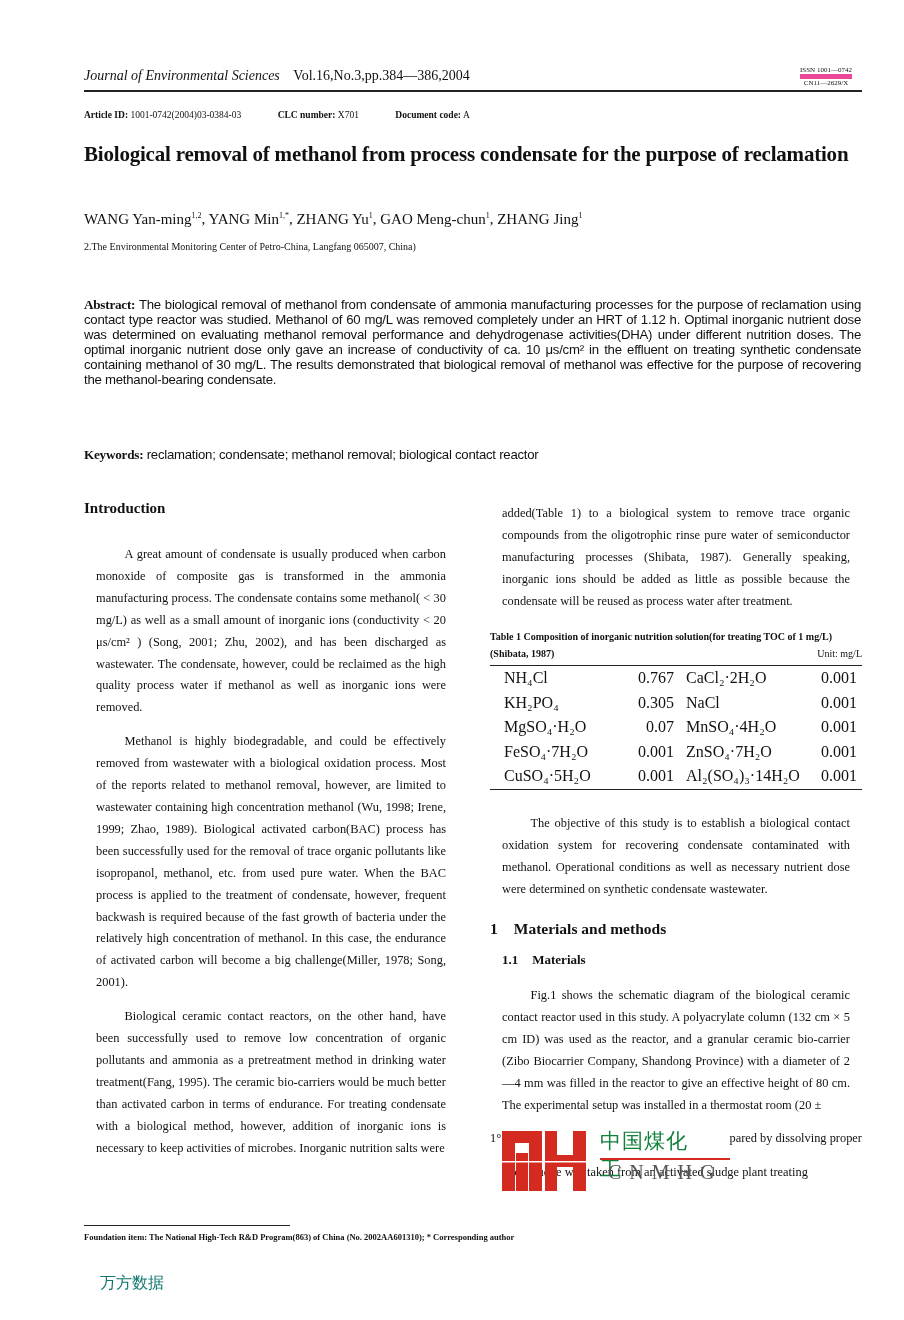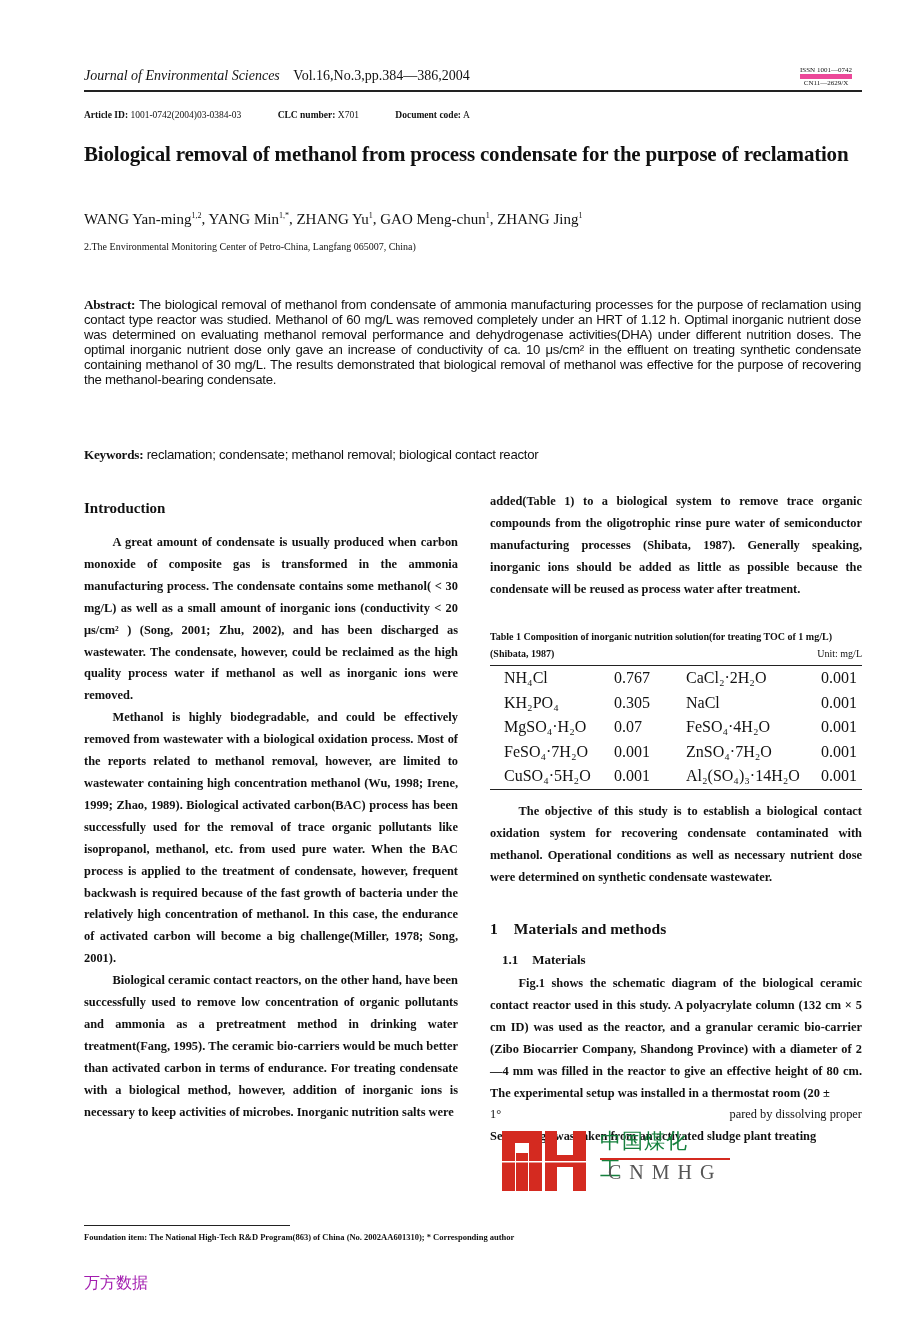--- a/index.html
+++ b/index.html
@@ -15,42 +15,42 @@
   .meta-line .seg { margin-right:34px; }
   .title { left:84px; top:141px; width:782px; font-size:21px; font-weight:bold; line-height:27px; letter-spacing:-0.2px; }
   .authors { left:84px; top:211px; font-size:15px; }
   .authors sup { font-size:8px; }
   .affil { left:84px; top:236px; width:790px; font-size:10px; line-height:21px; }
   .abstract { left:84px; top:297px; width:777px; font-family:"Liberation Sans", sans-serif; font-size:13.2px; line-height:15px; text-align:justify; letter-spacing:-0.25px; }
   .abstract .lbl { font-family:"Liberation Serif", serif; font-weight:bold; }
   .keywords { left:84px; top:447px; font-family:"Liberation Sans", sans-serif; font-size:13.2px; letter-spacing:-0.25px; }
   .keywords .lbl { font-family:"Liberation Serif", serif; font-weight:bold; }
   .col { font-size:12.4px; line-height:21.9px; text-align:justify; }
-  .col p { margin:0;font-weight:bold; }
+  .col p { margin:12px; }
   .col p.ind { text-indent:2.3em; }
   .left-col { left:84px; top:532px; width:374px; }
   .h-intro { left:84px; top:500px; font-size:15px; font-weight:bold; }
   .right-col-a { left:490px; top:491px; width:372px; }
   .tbl-cap { left:490px; top:628px; width:372px; font-size:10px; font-weight:bold; line-height:17px; }
   .tbl-unit { position:absolute; right:0; bottom:0; font-weight:normal; }
   .tbl { left:490px; top:665px; width:372px; border-top:1.6px solid #222; border-bottom:1.6px solid #222; border-collapse:collapse; font-size:16px; }
   .tbl td { height:24.5px; padding:0; }
   .tbl td.c1 { padding-left:14px; width:110px; }
-  .tbl td.c2 { width:60px; text-align:left; }
+  .tbl td.c2 { width:60px; text-align:right; }
   .tbl td.c3 { padding-left:12px; width:130px; }
   .tbl td.c4 { text-align:center; }
   .right-col-b { left:490px; top:801px; width:372px; }
   .h-sec1 { left:490px; top:920px; font-size:15.5px; font-weight:bold; }
   .h-sec1 .num { margin-right:16px; }
   .h-sec11 { left:502px; top:952px; font-size:13px; font-weight:bold; }
   .h-sec11 .num { margin-right:14px; }
   .right-col-c { left:490px; top:973px; width:372px; }
   .fn-rule { left:84px; top:1225px; width:206px; height:1px; background:#222; }
   .footnote { left:84px; top:1232px; font-size:8.5px; font-weight:bold; }
-  .wanfang { left:84px; top:1273px; font-family:"DejaVu Sans", sans-serif; font-size:16px; color:#a21caf; }
+  .wanfang { left:100px; top:1273px; font-family:"DejaVu Sans", sans-serif; font-size:16px; color:#0f766e; }
   .wm { left:502px; top:1131px; width:200px; height:60px; }
   .wm-m { position:absolute; left:0; top:0; width:84px; height:60px; }
   .wm-cn { position:absolute; left:98px; top:-4px; font-family:"DejaVu Sans", sans-serif; font-size:21px; color:#15803d; letter-spacing:1px; background:rgba(255,255,255,0.0); }
   .wm-line { position:absolute; left:98px; top:27px; width:130px; height:2px; background:#d42a20; }
   .wm-en { position:absolute; left:106px; top:30px; font-family:Liberation Serif, serif; font-size:20px; color:#555; letter-spacing:8px; font-weight:300; }
 </style>
 </head>
 <body>
 
 <div class="abs hdr-journal">
@@ -114,21 +114,21 @@
   </tr>
   <tr>
     <td class="c1">KH₂PO₄</td>
     <td class="c2">0.305</td>
     <td class="c3">NaCl</td>
     <td class="c4">0.001</td>
   </tr>
   <tr>
     <td class="c1">MgSO₄·H₂O</td>
     <td class="c2">0.07</td>
-    <td class="c3">FeSO₄·4H₂O</td>
+    <td class="c3">MnSO₄·4H₂O</td>
     <td class="c4">0.001</td>
   </tr>
   <tr>
     <td class="c1">FeSO₄·7H₂O</td>
     <td class="c2">0.001</td>
     <td class="c3">ZnSO₄·7H₂O</td>
     <td class="c4">0.001</td>
   </tr>
   <tr>
     <td class="c1">CuSO₄·5H₂O</td>

